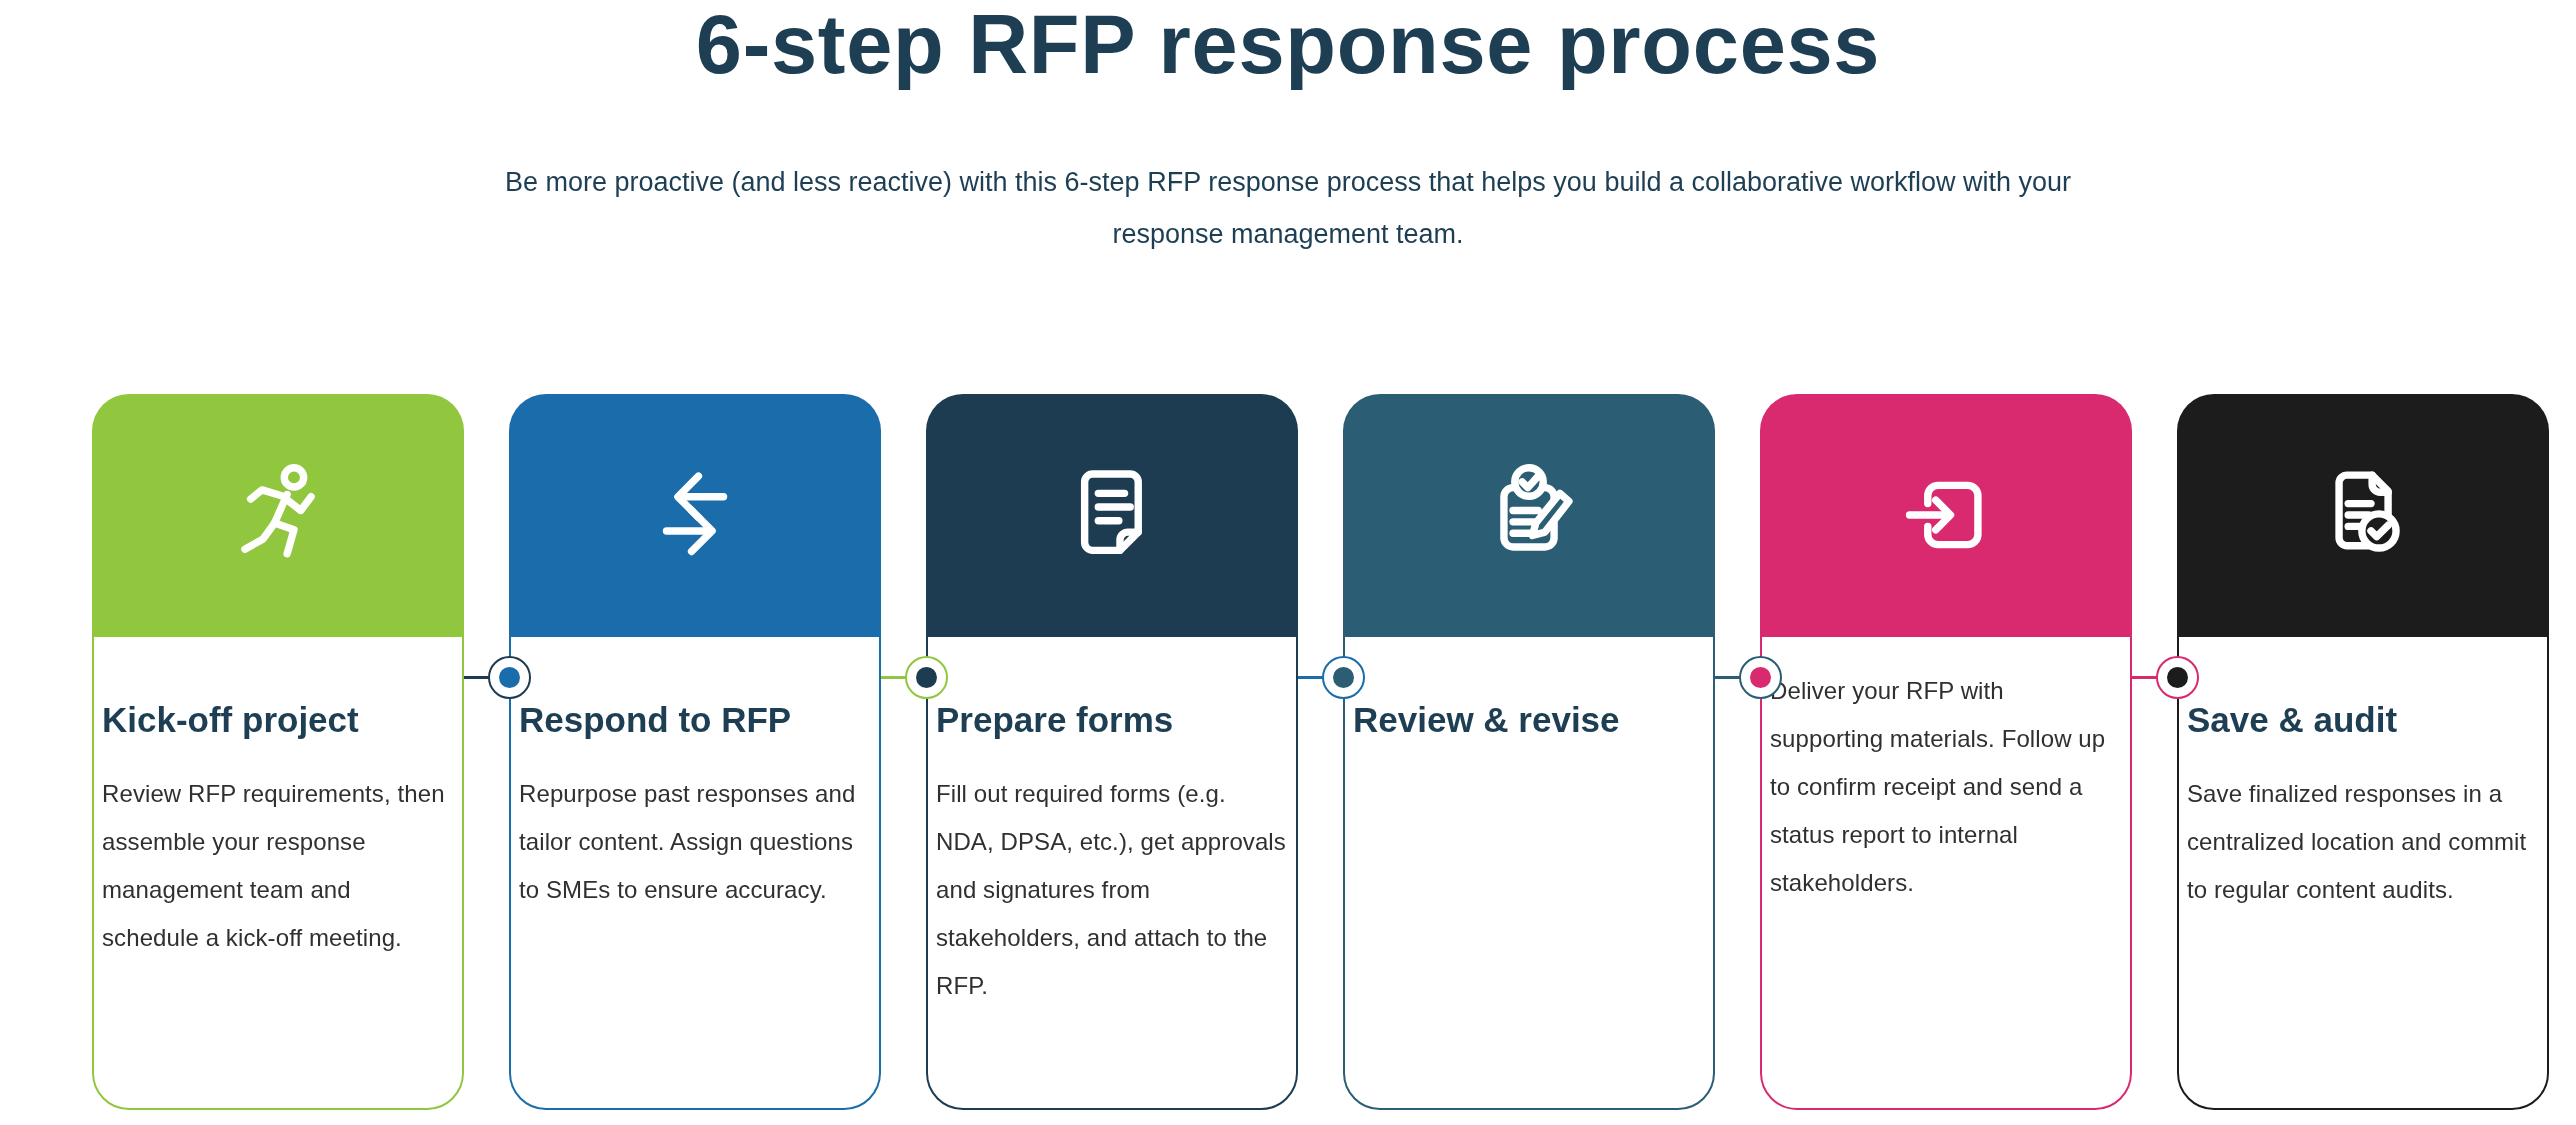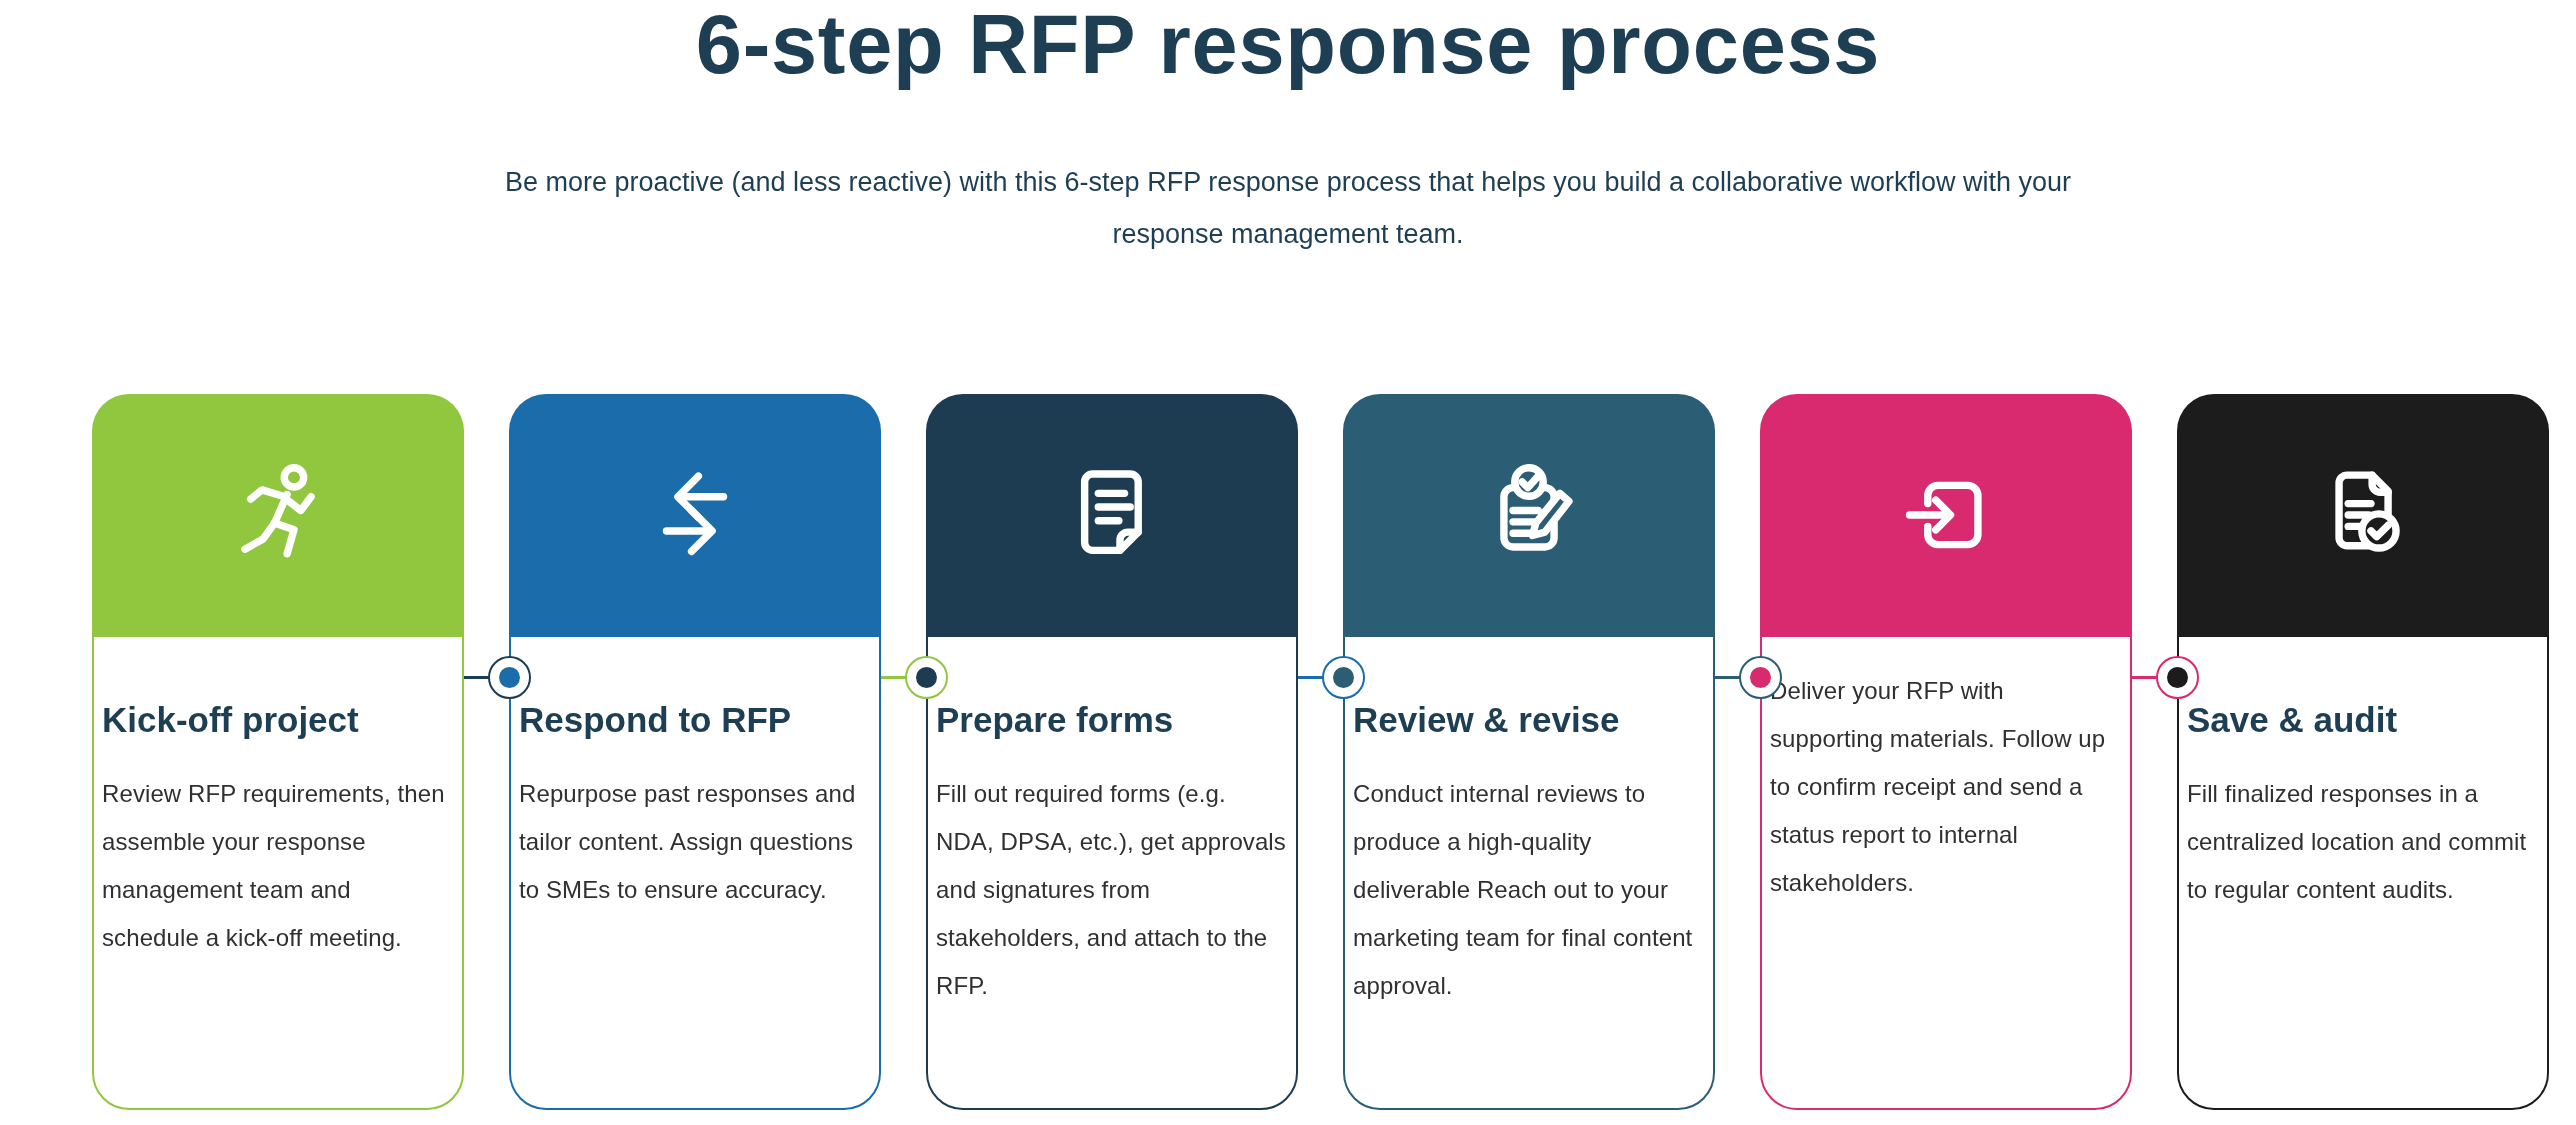--- a/index.html
+++ b/index.html
@@ -112,21 +112,20 @@
      <line x1="36" y1="46" x2="58" y2="46"></line>
      <line x1="36" y1="56" x2="56" y2="56"></line>
      <line x1="36" y1="66" x2="52" y2="66"></line>
      <path d="M77 31 L85 38 L64 65 L53 68 L56 57 Z" fill="currentColor"></path>
             </g>
           </svg>
         </span>
       </div>
       <div class="card-body" style="border-color: rgb(43, 94, 116);">
         <h2 class="step-title" style="color: rgb(29, 62, 83);">Review &amp; revise</h2>
-        <p class="step-desc" style="color: rgb(48, 48, 48);">Conduct internal reviews to produce a high-quality deliverable Reach out to your marketing team for final content approval.</p>
       </div>
     </section>
     <section class="card">
       <span class="conn-line" style="background: rgb(43, 94, 116);"></span>
       <span class="conn-circle" style="border-color: rgb(43, 94, 116);">
         <span class="conn-dot" style="background: rgb(217, 42, 112);"></span>
       </span>
       <div class="card-header" style="background: rgb(217, 42, 112);">
         <span class="icon" style="color: rgb(217, 42, 112);">
           <svg viewBox="0 0 100 100">
@@ -157,17 +156,17 @@
      <line x1="37" y1="50" x2="55" y2="50"></line>
      <line x1="37" y1="60" x2="50" y2="60"></line>
      <circle cx="64" cy="64" r="15" fill="currentColor"></circle>
      <path d="M57 64 l5 5 10 -10"></path>
             </g>
           </svg>
         </span>
       </div>
       <div class="card-body" style="border-color: rgb(28, 28, 28);">
         <h2 class="step-title" style="color: rgb(29, 62, 83);">Save &amp; audit</h2>
-        <p class="step-desc" style="color: rgb(48, 48, 48);">Fill finalized responses in a centralized location and commit to regular content audits.</p>
+        <p class="step-desc" style="color: rgb(48, 48, 48);">Save finalized responses in a centralized location and commit to regular content audits.</p>
       </div>
     </section>
   </div>
 
 
 </body></html>

